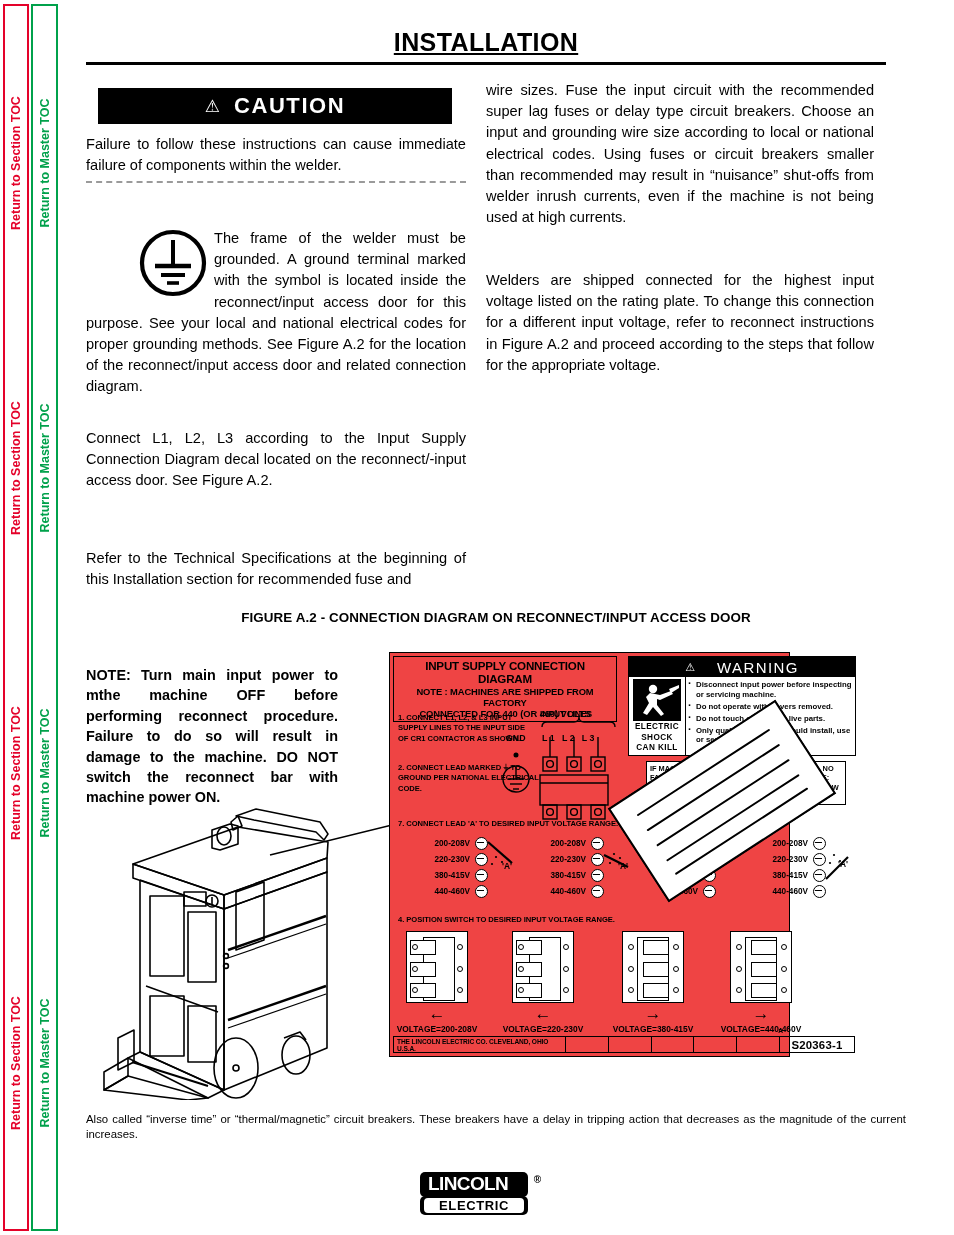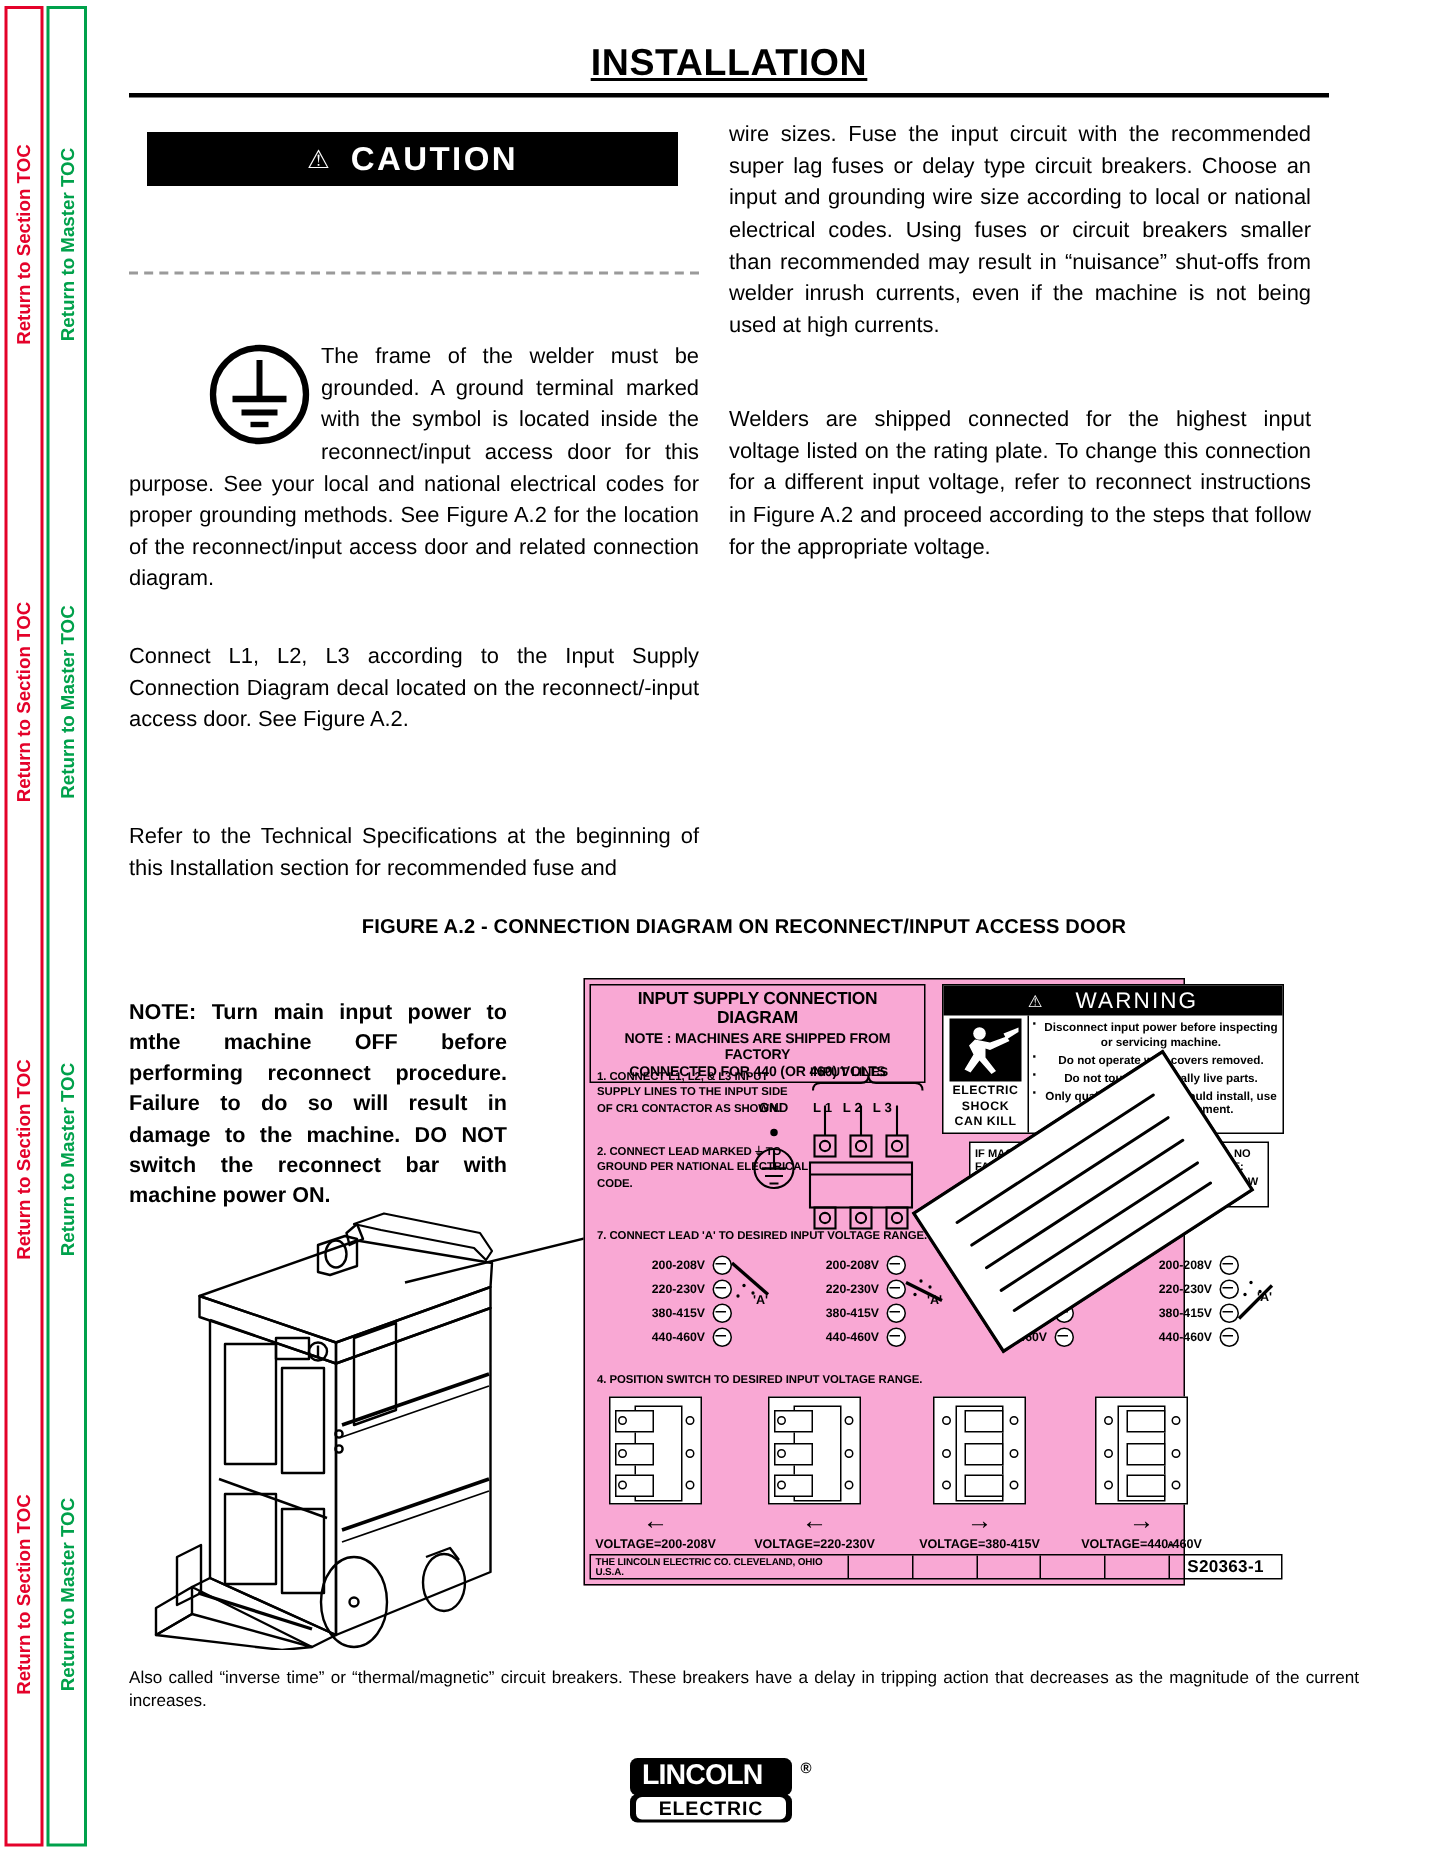--- a/index.html
+++ b/index.html
@@ -70,21 +70,21 @@
 
   
   #welder-art{position:absolute;left:26px;top:800px;width:320px;height:300px;}
 
   
   #leader-line{position:absolute;left:200px;top:790px;width:260px;height:70px;}
 
   
   #decal{
     position:absolute;left:327px;top:652px;width:401px;height:405px;
-    border:1.6px solid #000;background:#f9a8d4;box-sizing:border-box;
+    border:1.6px solid #000;background:#ef4444;box-sizing:border-box;
   }
   #decal .hdr{
     position:absolute;left:3px;top:3px;width:224px;border:1.4px solid #000;
     box-sizing:border-box;padding:2px 3px;text-align:center;
   }
   #decal .hdr .l1{font-size:11.6px;font-weight:bold;letter-spacing:-.2px;}
   #decal .hdr .l2{font-size:9.4px;font-weight:bold;letter-spacing:-.1px;margin-top:1px;}
   #decal .hdr .l3{font-size:9.4px;font-weight:bold;letter-spacing:-.1px;}
 
   .step{position:absolute;font-size:7.6px;font-weight:bold;line-height:10.4px;letter-spacing:-.05px;}
@@ -103,21 +103,21 @@
   #warn-title{background:#000;color:#fff;height:20px;display:flex;align-items:center;
     justify-content:center;gap:10px;}
   #warn-title .tri{font-size:11px;}
   #warn-title .txt{font-size:15px;letter-spacing:1.4px;margin-left:12px;}
   #warn-body{display:flex;}
   #warn-pic{width:54px;padding:2px 1px;text-align:center;flex:none;}
   #warn-pic .box{width:48px;height:42px;background:#000;margin:0 auto;position:relative;}
   #warn-pic .cap{font-size:8.2px;font-weight:bold;line-height:9.6px;margin-top:1px;letter-spacing:.4px;}
   #warn-list{flex:1;padding:3px 3px 3px 1px;border-left:1.2px solid #000;}
   #warn-list li{font-size:7.8px;line-height:9.6px;font-weight:bold;margin-bottom:2.5px;
-    list-style:none;position:relative;padding-left:9px;text-align:center;}
+    list-style:none;position:relative;padding-left:9px;}
   #warn-list li:before{content:"·";position:absolute;left:1px;top:-1px;font-size:11px;}
   #warn-list ul{margin:0;padding:0;}
 
   #fuse-note{position:absolute;left:256px;top:108px;width:200px;border:1.2px solid #000;
     box-sizing:border-box;padding:2px 3px;font-size:7.4px;font-weight:bold;line-height:9.4px;background:#fff;}
 
   
   .vgroup{position:absolute;width:104px;}
   .vgroup .row{display:flex;align-items:center;gap:5px;height:16px;}
   .vgroup .row .v{font-size:8.2px;font-weight:bold;width:56px;text-align:right;}
@@ -189,20 +189,21 @@
 
 <div id="page">
 
   <div id="page-title">INSTALLATION</div>
   <div id="title-rule"></div>
 
   <div id="caution-box">
     <span class="tri">⚠</span>
     <span class="txt">CAUTION</span>
   </div>
+  <div id="caution-text">Failure to follow these instructions can cause immediate failure of components within the welder.</div>
   <div id="caution-dash"></div>
 
   <div id="ground-para">
     <svg id="ground-icon" viewBox="0 0 70 70">
       <circle cx="35" cy="35" r="31" fill="none" stroke="#000" stroke-width="4.2"></circle>
       <line x1="35" y1="12" x2="35" y2="38" stroke="#000" stroke-width="4"></line>
       <line x1="17" y1="38" x2="53" y2="38" stroke="#000" stroke-width="4.4"></line>
       <line x1="23" y1="47" x2="47" y2="47" stroke="#000" stroke-width="4"></line>
       <line x1="29" y1="55" x2="41" y2="55" stroke="#000" stroke-width="3.6"></line>
     </svg>

